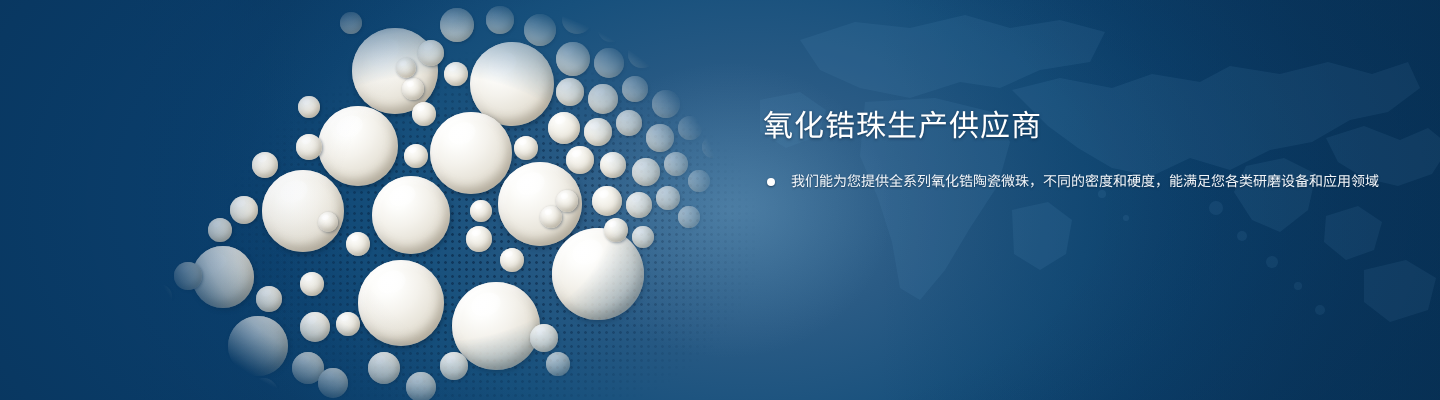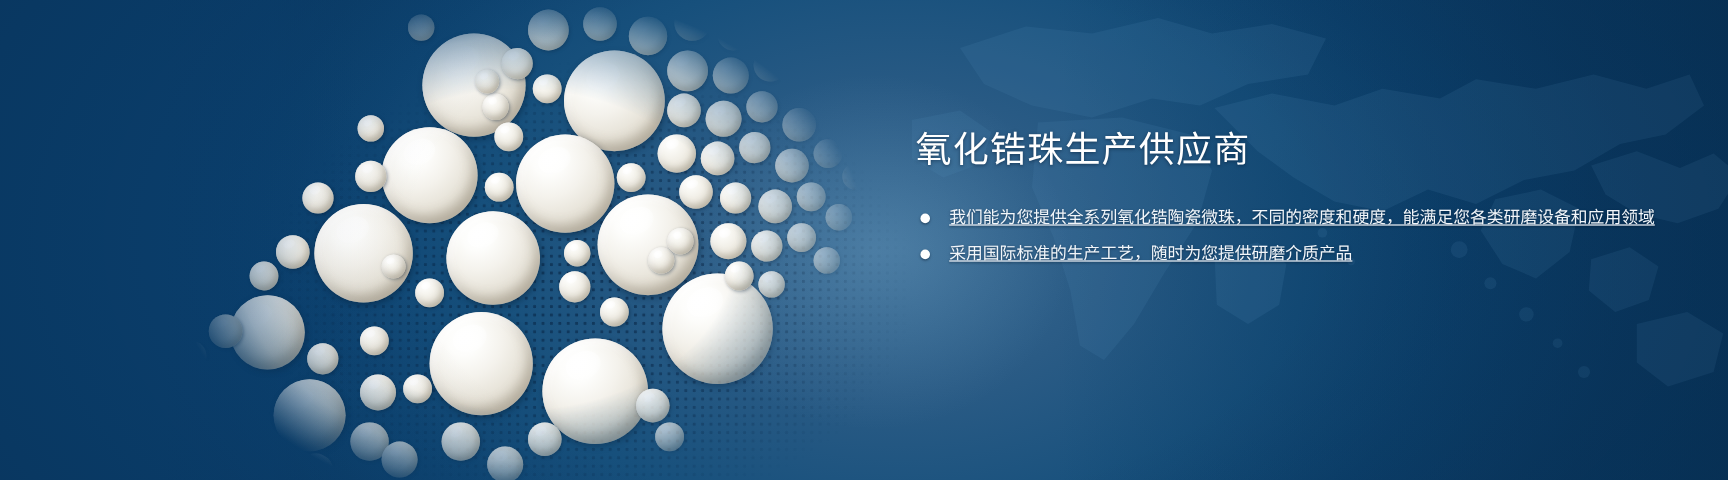--- a/index.html
+++ b/index.html
@@ -122,21 +122,21 @@
   }
   .bullet:last-child{margin-bottom:0;}
   .bullet-dot{
     position:absolute;
     left:4px; top:8px;
     width:8px; height:8px;
     border-radius:50%;
     background:#ffffff;
     box-shadow:0 1px 2px rgba(0,18,40,0.5);
   }
-  .bullet-text{display:block;text-decoration:underline;}
+  .bullet-text{display:block;}
 </style>
 </head>
 <body>
 
 <div class="banner">
 
   <div class="bg-base"></div>
   <div class="bg-left-solid"></div>
   <div class="bg-right-dark"></div>
 
@@ -267,20 +267,16 @@
   <div class="bg-vignette"></div>
 
   <div class="content">
     <h1 class="headline">氧化锆珠生产供应商</h1>
 
     <ul class="bullets">
       <li class="bullet">
         <span class="bullet-dot"></span>
         <span class="bullet-text">我们能为您提供全系列氧化锆陶瓷微珠，不同的密度和硬度，能满足您各类研磨设备和应用领域</span>
       </li>
-      <li class="bullet">
-        <span class="bullet-dot"></span>
-        <span class="bullet-text">采用国际标准的生产工艺，随时为您提供研磨介质产品</span>
-      </li>
     </ul>
   </div>
 
 </div>
 
 </body></html>

